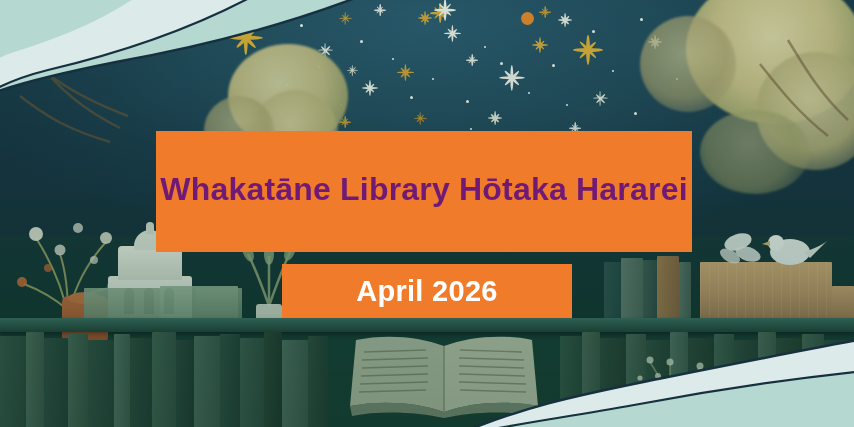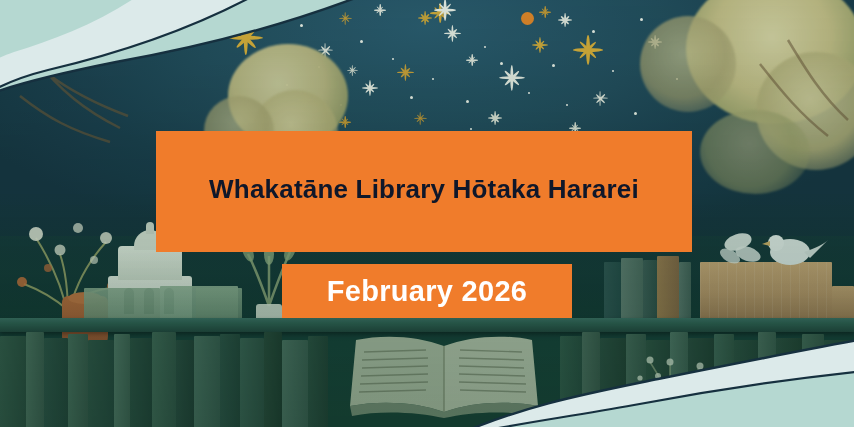--- a/index.html
+++ b/index.html
@@ -94,22 +94,22 @@
     left:156px; top:131px;
     width:536px; height:121px;
     background:var(--orange,#F07C2B);
     display:flex;
     flex-direction:column;
     align-items:center;
     justify-content:center;
     padding:6px 26px 10px;
   }
   #title-line1 {
-    color:#0f172a;
-    font-size:26px;
+    color:#701a75;
+    font-size:32px;
     font-weight:600;
     letter-spacing:.2px;
     line-height:1.12;
     white-space:nowrap;
   }
   #title-line2 {
     color:#ffffff;
     font-size:39px;
     font-weight:bold;
     letter-spacing:.4px;
@@ -439,16 +439,16 @@
     <path d="M406 18 C340 30 270 44 200 58 C132 72 66 84 -6 116" fill="none" stroke="#16303F" stroke-width="2.4"></path>
     <path d="M406 116 L406 50 C330 58 250 70 176 84 C110 96 50 104 -6 116 Z" fill="#b5d8d1"></path>
     <path d="M406 50 C330 58 250 70 176 84 C110 96 50 104 -6 116" fill="none" stroke="#16303F" stroke-width="2.2"></path>
   </svg>
 
   <div id="title-block">
     <div id="title-line1">Whakatāne Library Hōtaka Hararei</div>
   </div>
 
   <div id="date-block">
-    <div id="date-text">February 2026</div>
+    <div id="date-text">April 2026</div>
   </div>
 
 </div>
 
 </body></html>

